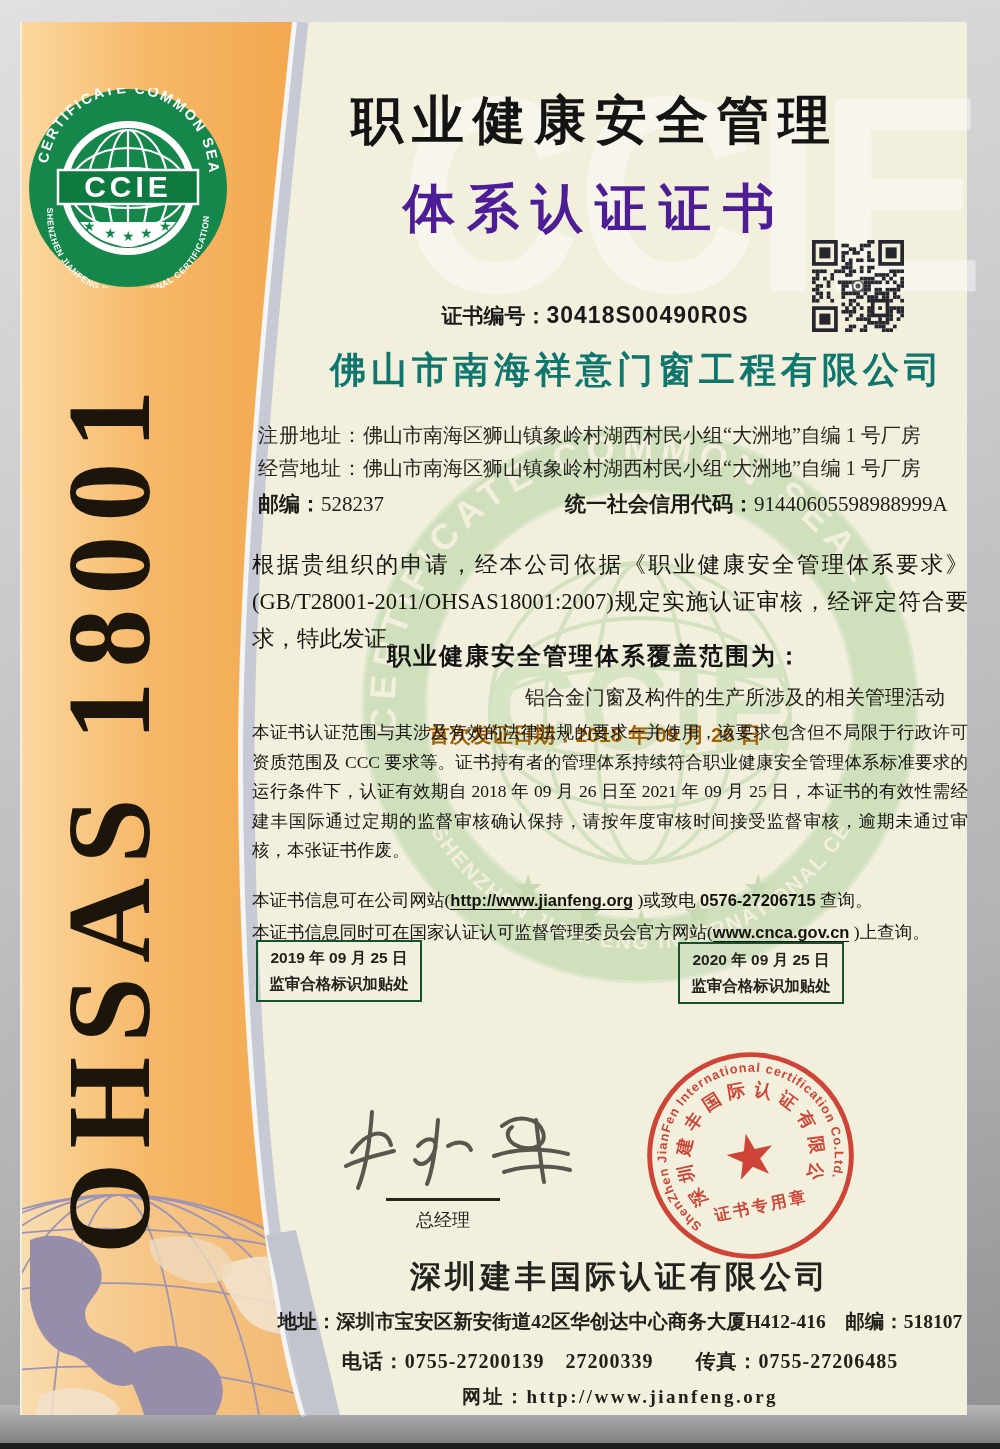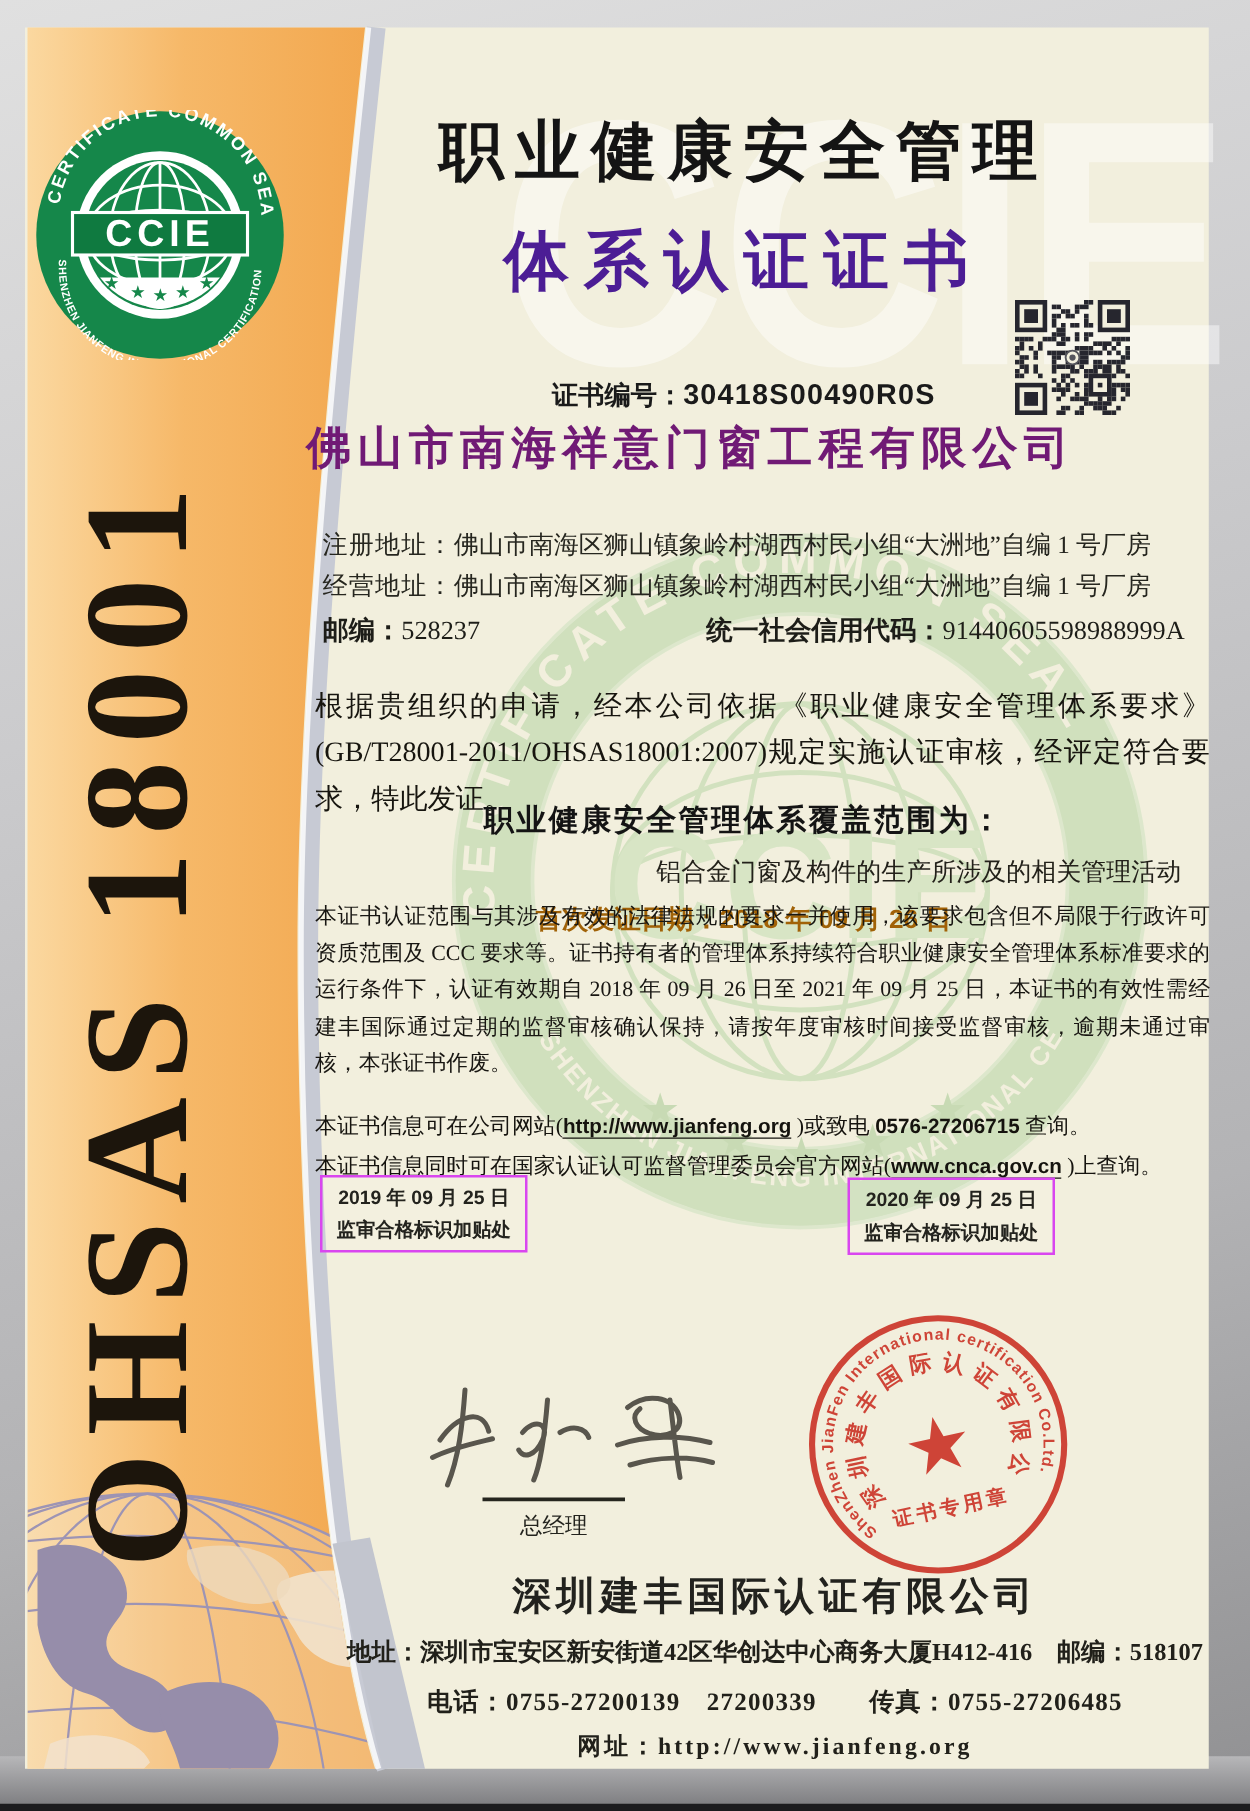--- a/index.html
+++ b/index.html
@@ -24,41 +24,41 @@
   .hei{font-family:"Liberation Sans","DejaVu Sans",sans-serif;}
   .song{font-family:"Liberation Serif","DejaVu Serif",serif;}
   .abs{position:absolute;}
   .title1{left:245px;top:86px;width:700px;text-align:center;font-weight:700;
        font-size:52px;letter-spacing:9px;color:#141414;}
   .title2{left:245px;top:174px;width:700px;text-align:center;font-weight:700;
        font-size:52px;letter-spacing:12px;color:#4c1d95;}
   .certno{left:245px;top:302px;width:700px;text-align:center;color:#1a1a1a;}
   .certno .lbl{font-weight:700;font-size:21px;}
   .certno .val{font-weight:700;font-size:23px;letter-spacing:1px;}
-  .company{left:245px;top:334px;width:700px;text-align:left;font-weight:700;
-       font-size:36px;letter-spacing:5px;color:#701a75;}
+  .company{left:245px;top:346px;width:700px;text-align:right;font-weight:700;
+       font-size:36px;letter-spacing:5px;color:#0f766e;}
   .addr-row{left:258px;width:712px;font-size:20px;color:#26261f;white-space:nowrap;}
   .addr-row .lbl{letter-spacing:1px;}
   .postal-row{left:258px;top:490px;width:712px;font-size:21px;color:#1d1d18;}
   .postal-row .blbl{font-weight:700;font-family:"Liberation Sans","DejaVu Sans",sans-serif;}
   .uscc{position:absolute;left:307px;top:0;}
   .body-par{left:252px;top:546px;width:716px;font-size:22.5px;line-height:37px;
        text-align:justify;color:#17150f;}
   .scope-head{left:245px;top:640px;width:700px;text-align:center;font-weight:700;
        font-size:24px;letter-spacing:2px;color:#141414;}
   .scope{left:245px;top:684px;width:700px;text-align:right;font-size:20px;color:#23211a;}
   .first-issue{left:245px;top:721px;width:700px;text-align:center;font-weight:700;
        font-size:21px;color:#a16207;}
   .fine{left:252px;top:718px;width:716px;font-size:17.5px;line-height:29.5px;
        text-align:justify;color:#181612;}
   .info{left:252px;width:716px;font-size:17.5px;color:#15130e;}
   .info .url{font-weight:700;border-bottom:1.6px solid #15130e;
        font-family:"Liberation Sans","DejaVu Sans",sans-serif;font-size:16.5px;}
   .info .ph{font-weight:700;font-family:"Liberation Sans","DejaVu Sans",sans-serif;font-size:16.5px;}
-  .audit-box{border:2px solid #d946ef;width:162px;height:58px;display:flex;
+  .audit-box{border:2px solid #14532d;width:162px;height:58px;display:flex;
        flex-direction:column;justify-content:center;gap:5px;text-align:center;
        font-family:"Liberation Sans","DejaVu Sans",sans-serif;font-weight:700;
        font-size:15.5px;color:#23231e;background:rgba(255,255,255,.08);}
   .sig-line{left:386px;top:1198px;width:114px;height:2.5px;background:#26261f;}
   .signer{left:386px;top:1208px;width:114px;text-align:center;font-size:18px;color:#23231e;}
   .seal-wrap{left:633px;top:1038px;transform:rotate(-12deg);}
   .issuer{left:260px;top:1256px;width:720px;text-align:center;font-weight:700;
        font-size:31px;letter-spacing:4px;color:#22221e;}
   .contact{left:260px;width:720px;text-align:center;font-weight:700;color:#21201a;}
   .c-addr{top:1308px;font-size:19.5px;}

